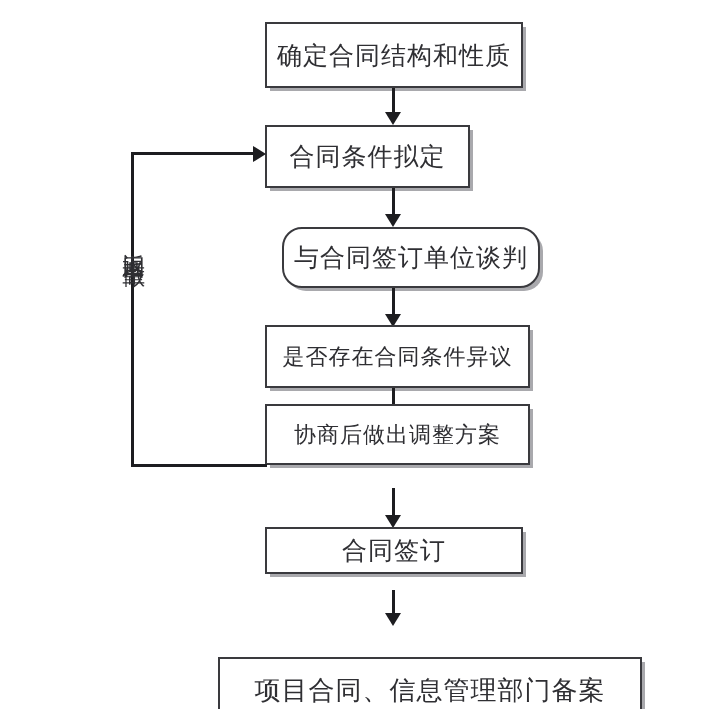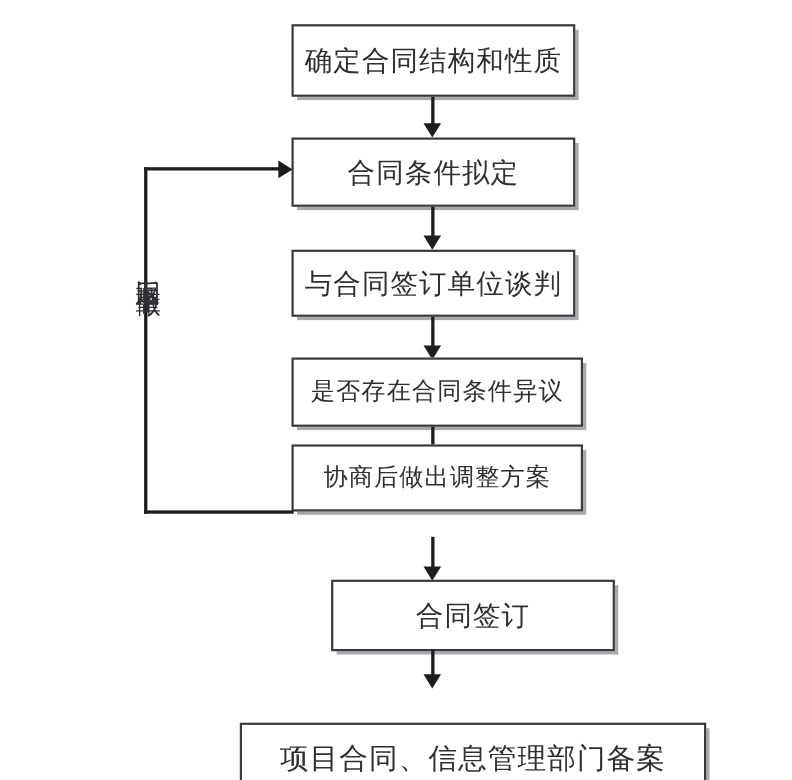--- a/index.html
+++ b/index.html
@@ -87,49 +87,49 @@
 
 <div id="canvas">
 
   <div class="node" style="left:265px; top:22px; width:258px; height:66px;">
     <span class="node-label">确定合同结构和性质</span>
   </div>
 
   <div class="vline" style="left:392px; top:88px; height:27px;"></div>
   <div class="arrow-down" style="left:385px; top:112px;"></div>
 
-  <div class="node" style="left:265px; top:125px; width:258px; height:63px;">
+  <div class="node" style="left:265px; top:125px; width:205px; height:63px;">
     <span class="node-label">合同条件拟定</span>
   </div>
 
   <div class="vline" style="left:392px; top:188px; height:29px;"></div>
   <div class="arrow-down" style="left:385px; top:214px;"></div>
 
-  <div class="node" style="left:265px; top:227px; width:258px; height:61px;">
+  <div class="node" style="left:282px; top:227px; width:258px; height:61px;border-radius:20px;">
     <span class="node-label">与合同签订单位谈判</span>
   </div>
 
   <div class="vline" style="left:392px; top:288px; height:29px;"></div>
   <div class="arrow-down" style="left:385px; top:314px;"></div>
 
   <div class="node node-wide" style="left:265px; top:325px; width:265px; height:63px;">
     <span class="node-label">是否存在合同条件异议</span>
   </div>
 
   <div class="vline" style="left:392px; top:388px; height:29px;"></div>
   <div class="arrow-down" style="left:385px; top:414px;"></div>
 
   <div class="node node-wide" style="left:265px; top:404px; width:265px; height:61px;">
     <span class="node-label">协商后做出调整方案</span>
   </div>
 
   <div class="vline" style="left:392px; top:488px; height:29px;"></div>
   <div class="arrow-down" style="left:385px; top:515px;"></div>
 
-  <div class="node" style="left:265px; top:527px; width:258px; height:65px;margin-left:36px;">
+  <div class="node" style="left:265px; top:527px; width:258px; height:47px;">
     <span class="node-label">合同签订</span>
   </div>
 
   <div class="vline" style="left:392px; top:590px; height:27px;"></div>
   <div class="arrow-down" style="left:385px; top:613px;"></div>
 
   <div class="node node-footer" style="left:218px; top:625px; width:424px; height:65px;margin-top:32px;">
     <span class="node-label">项目合同、信息管理部门备案</span>
   </div>
 

